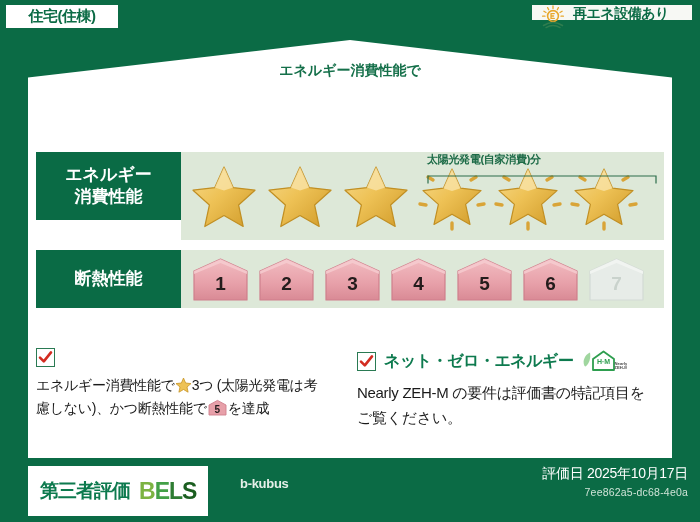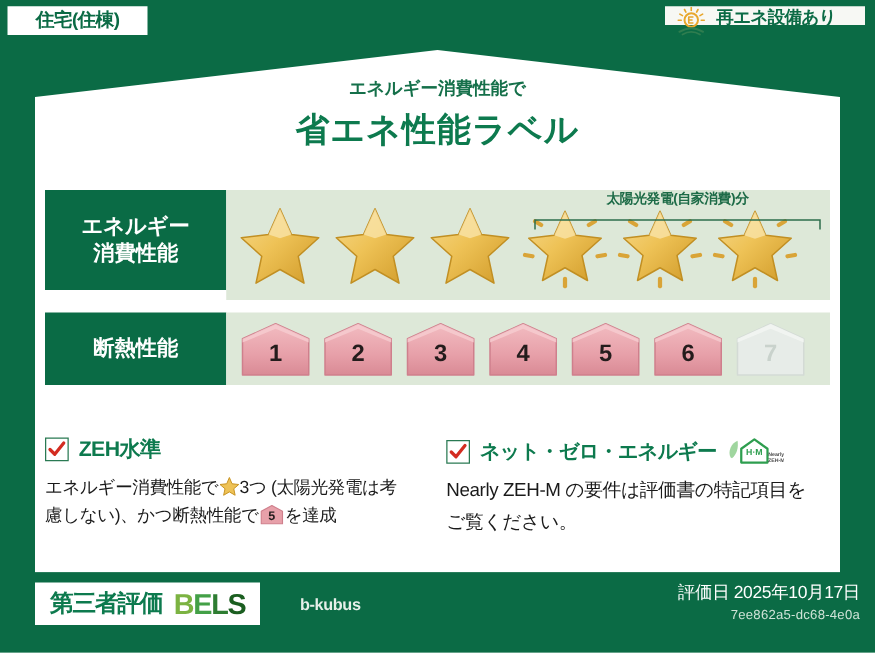--- a/index.html
+++ b/index.html
@@ -63,33 +63,33 @@
     display:flex;flex-direction:column;align-items:center;justify-content:center;
     color:#ffffff;font-weight:bold;font-size:17px;line-height:1.28;
     letter-spacing:0px;text-align:center;
   }
   .row-body{
     flex:1;background:#dde8d8;position:relative;
     display:flex;align-items:center;
   }
 
   
-  .row-energy .row-label{height:80px;}
+  .row-energy .row-label{height:68px;}
   .row-energy .row-body{height:88px;}
   .stars{display:flex;align-items:center;justify-content:flex-start;gap:2px;padding-left:6px;}
   .star-wrap{position:relative;width:74px;height:70px;flex:0 0 74px;}
   .star-wrap svg{position:absolute;left:0;top:0;width:74px;height:70px;}
 
   
   .solar-annot{
     position:absolute;left:246px;top:2px;width:230px;
     pointer-events:none;
   }
   .solar-annot .cap{
-    color:#1d6b47;font-size:11px;font-weight:bold;text-align:center;
+    color:#1d6b47;font-size:11px;font-weight:bold;text-align:left;
     letter-spacing:-0.3px;line-height:1;margin-bottom:10px;
   }
   .bracket{width:100%;height:9px;display:block;}
 
   
   .row-insul .row-label{height:58px;}
   .row-insul .row-body{height:58px;}
   .houses{display:flex;align-items:center;gap:3px;padding-left:8px;}
   .house{position:relative;width:63px;height:46px;flex:0 0 63px;}
   .house svg{position:absolute;left:0;top:0;width:63px;height:46px;}
@@ -121,21 +121,21 @@
   .inline-house svg{position:absolute;left:0;top:0;width:21px;height:17px;}
   .inline-house span{
     position:absolute;left:0;right:0;top:3px;text-align:center;
     font-size:10px;font-weight:bold;color:#241c1c;
   }
 
   
   .footer{position:absolute;left:0;right:0;bottom:0;height:64px;}
   .bels-box{
     position:absolute;left:28px;top:8px;
-    height:34px;background:#ffffff;
+    height:50px;background:#ffffff;
     display:flex;align-items:center;gap:9px;padding:0 12px;
     box-sizing:border-box;
   }
   .bels-jp{color:#0d7a4e;font-size:19px;font-weight:bold;letter-spacing:-1px;}
   .bels-en{font-size:23px;font-weight:bold;letter-spacing:-1px;}
   .bels-en .b1{color:#7cb342;}
   .bels-en .b2{color:#43a047;}
   .bels-en .b3{color:#2e7d32;}
   .bels-en .b4{color:#1b5e20;}
   .vendor{
@@ -171,21 +171,20 @@
       <path d="M3.5 20.5 Q13 14.6 22.5 20.5" stroke="#2f7d4f" stroke-width="1.5" fill="none" stroke-linecap="round"></path>
       <path d="M6 22.6 Q13 18.4 20 22.6" stroke="#2f7d4f" stroke-width="1.4" fill="none" stroke-linecap="round"></path>
     </svg>
     <span class="txt">再エネ設備あり</span>
   </div>
 
   <div class="panel"></div>
 
   <div class="title-block">
     <div class="subtitle">エネルギー消費性能で</div>
-    <div class="maintitle">省エネ性能ラベル</div>
   </div>
 
   <div class="rows">
 
     <div class="row row-energy">
       <div class="row-label">
         <span>エネルギー</span>
         <span>消費性能</span>
       </div>
       <div class="row-body">
@@ -342,21 +341,20 @@
 
   <div class="criteria">
 
     <div class="crit left">
       <div class="crit-head">
         <span class="chk">
           <svg viewBox="0 0 15 15">
             <path d="M2 7.6 L5.8 11.4 L13 2.4" fill="none" stroke="#d32c21" stroke-width="2.6" stroke-linecap="round" stroke-linejoin="round"></path>
           </svg>
         </span>
-        <span class="crit-title">ZEH水準</span>
       </div>
       <div class="crit-body">
         <span>エネルギー消費性能で</span><span class="inline-star"><svg viewBox="0 0 17 16">
               <polygon points="8.5,1 10.6,6 16,6.6 12,10 13.1,15.2 8.5,12.5 3.9,15.2 5,10 1,6.6 6.4,6" fill="#eec256" stroke="#c89424" stroke-width="0.8" stroke-linejoin="round"></polygon>
             </svg></span><span>3つ (太陽光発電は考慮しない)、かつ断熱性能で</span><span class="inline-house"><svg viewBox="0 0 21 17">
               <polygon points="2,16 2,6 10.5,1.4 19,6 19,16" fill="#e7a0a9" stroke="#cf7f8c" stroke-width="0.9" stroke-linejoin="round"></polygon>
             </svg><span>5</span></span><span>を達成</span>
       </div>
     </div>
 

